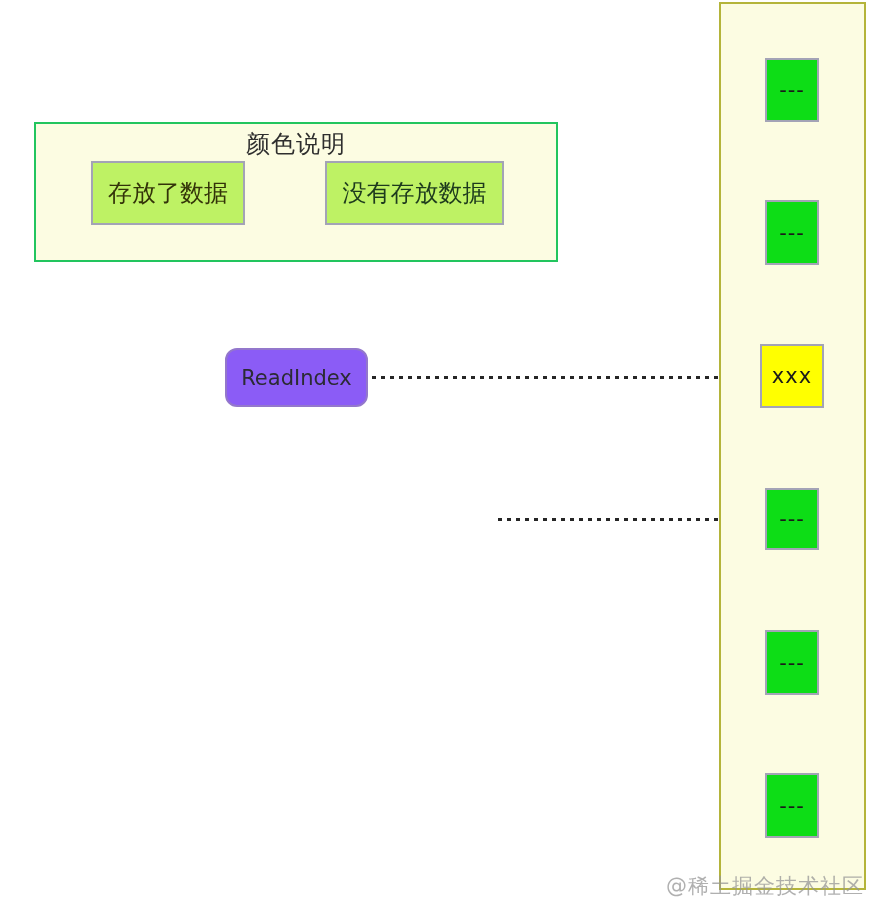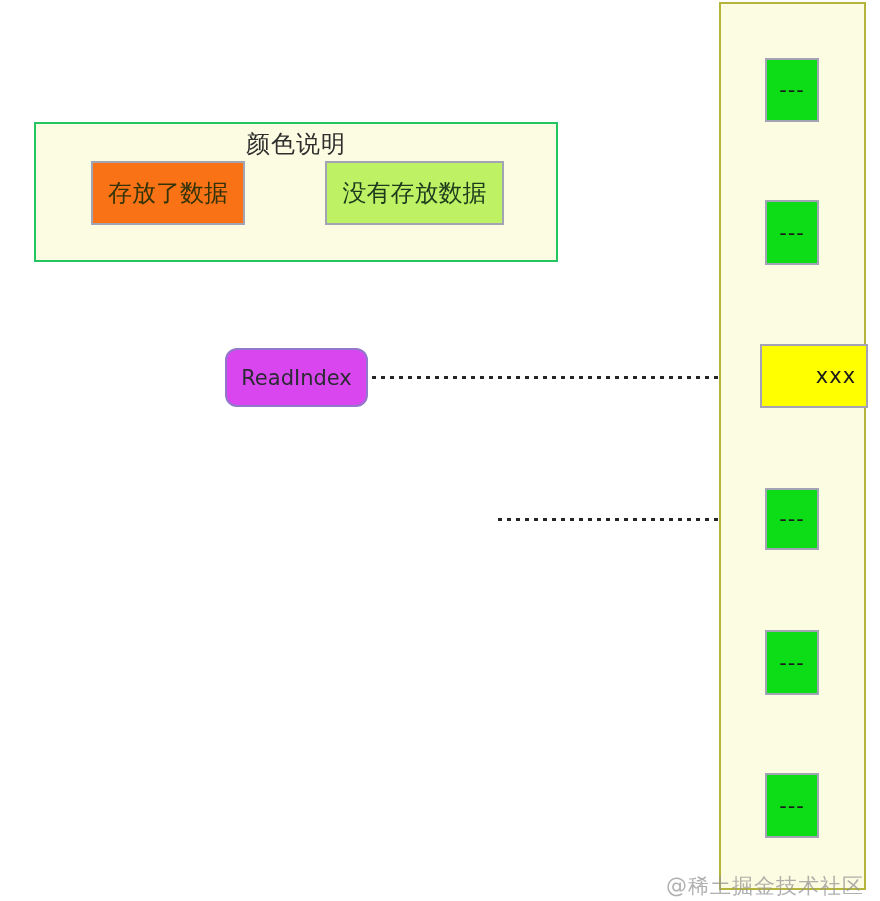--- a/index.html
+++ b/index.html
@@ -46,21 +46,21 @@
     justify-content: center;
     font-size: 24px;
     color: #1d3a1d;
   }
   .swatch-filled { left: 55px;  width: 150px; color: #333309; }
   .swatch-empty  { left: 289px; width: 175px; }
 
   
   .node {
     position: absolute;
-    background: #d946ef;
+    background: #8b5cf6;
     border: 2px solid #9377cc;
     border-radius: 12px;
     display: flex;
     align-items: center;
     justify-content: center;
     font-size: 21px;
     color: #2b2b33;
   }
   .node-read  { left: 225px; top: 348px; width: 139px; height: 55px; }
   .node-write { left: 98px;  top: 488px; width: 391px; height: 56px; }
@@ -104,21 +104,21 @@
     border: 2px solid #a3a3b6;
     display: flex;
     align-items: center;
     justify-content: center;
     font-size: 21px;
     color: #1a1a1a;
     letter-spacing: 1px;
   }
   .cell-0 { left: 44px; top: 54px;  width: 50px; height: 60px; }
   .cell-1 { left: 44px; top: 196px; width: 50px; height: 61px; }
-  .cell-2 { left: 39px; top: 340px; width: 60px; height: 60px; padding-left: 44px; }
+  .cell-2 { left: 39px; top: 340px; width: 60px; height: 60px; }
   .cell-3 { left: 44px; top: 484px; width: 50px; height: 58px; }
   .cell-4 { left: 44px; top: 626px; width: 50px; height: 61px; }
   .cell-5 { left: 44px; top: 769px; width: 50px; height: 61px; }
 
   
   .watermark {
     position: absolute;
     right: 16px;
     bottom: 1px;
     font-size: 21px;
@@ -126,21 +126,21 @@
     letter-spacing: 1px;
   }
 </style>
 </head>
 <body>
 
 <div class="canvas">
 
   <div class="legend">
     <div class="legend-title">颜色说明</div>
-    <div class="swatch swatch-filled" style="background: #f97316; font-family: Liberation Serif, serif;">
+    <div class="swatch swatch-filled" style="background: #bef264; font-family: Liberation Serif, serif;">
       <span>存放了数据</span>
     </div>
     <div class="swatch swatch-empty" style="background: #bef264;">
       <span>没有存放数据</span>
     </div>
   </div>
 
   <div class="node node-read">
     <span>ReadIndex</span>
   </div>

